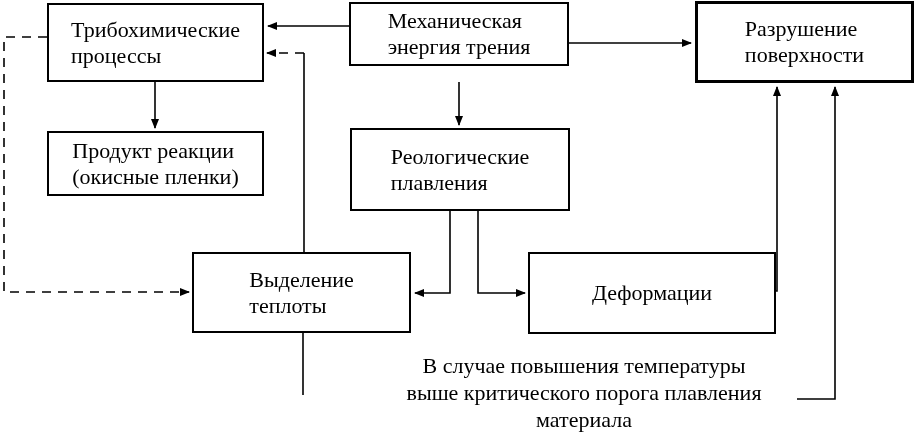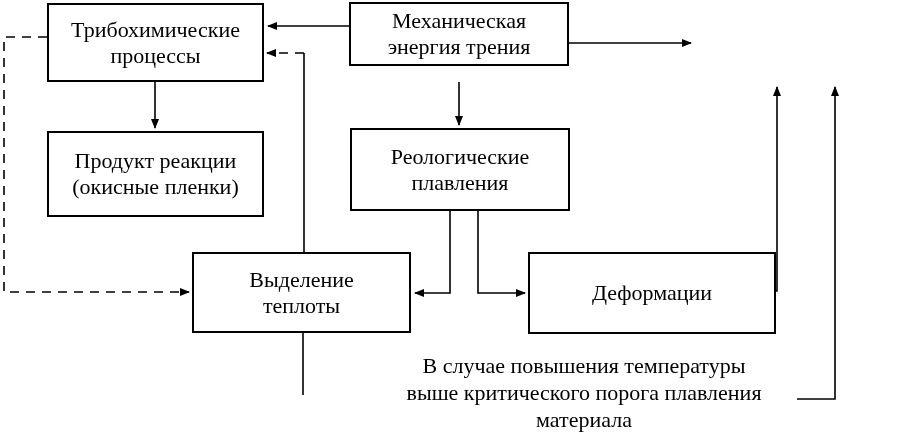--- a/index.html
+++ b/index.html
@@ -26,21 +26,20 @@
     stroke-dasharray: 9 7;
   }
   .node {
     position: absolute;
     box-sizing: border-box;
     background: #ffffff;
     border: 2px solid #000000;
     display: flex;
     align-items: center;
     justify-content: center;
-    text-align: center;
     font-size: 22px;
     line-height: 26px;
     white-space: pre-line;
   }
   .node.thick { border-width: 3px; }
   .caption {
     position: absolute;
     left: 368px;
     top: 352px;
     width: 432px;
@@ -83,22 +82,26 @@
   <div class="node" style="left:47px; top:3px; width:217px; height:79px;">
     <span>Трибохимические
 процессы</span>
   </div>
 
   <div class="node" style="left:349px; top:2px; width:220px; height:64px;">
     <span>Механическая
 энергия трения</span>
   </div>
 
+  <div class="node thick" style="left:695px; top:1px; width:219px; height:82px;">
+    <span>Разрушение
+поверхности</span>
+  </div>
 
-  <div class="node" style="left:47px; top:131px; width:217px; height:86px;">
+  <div class="node" style="left:47px; top:131px; width:217px; height:65px;">
     <span>Продукт реакции
 (окисные пленки)</span>
   </div>
 
   <div class="node" style="left:350px; top:128px; width:220px; height:83px;">
     <span>Реологические
 плавления</span>
   </div>
 
   <div class="node" style="left:192px; top:252px; width:219px; height:81px;">

